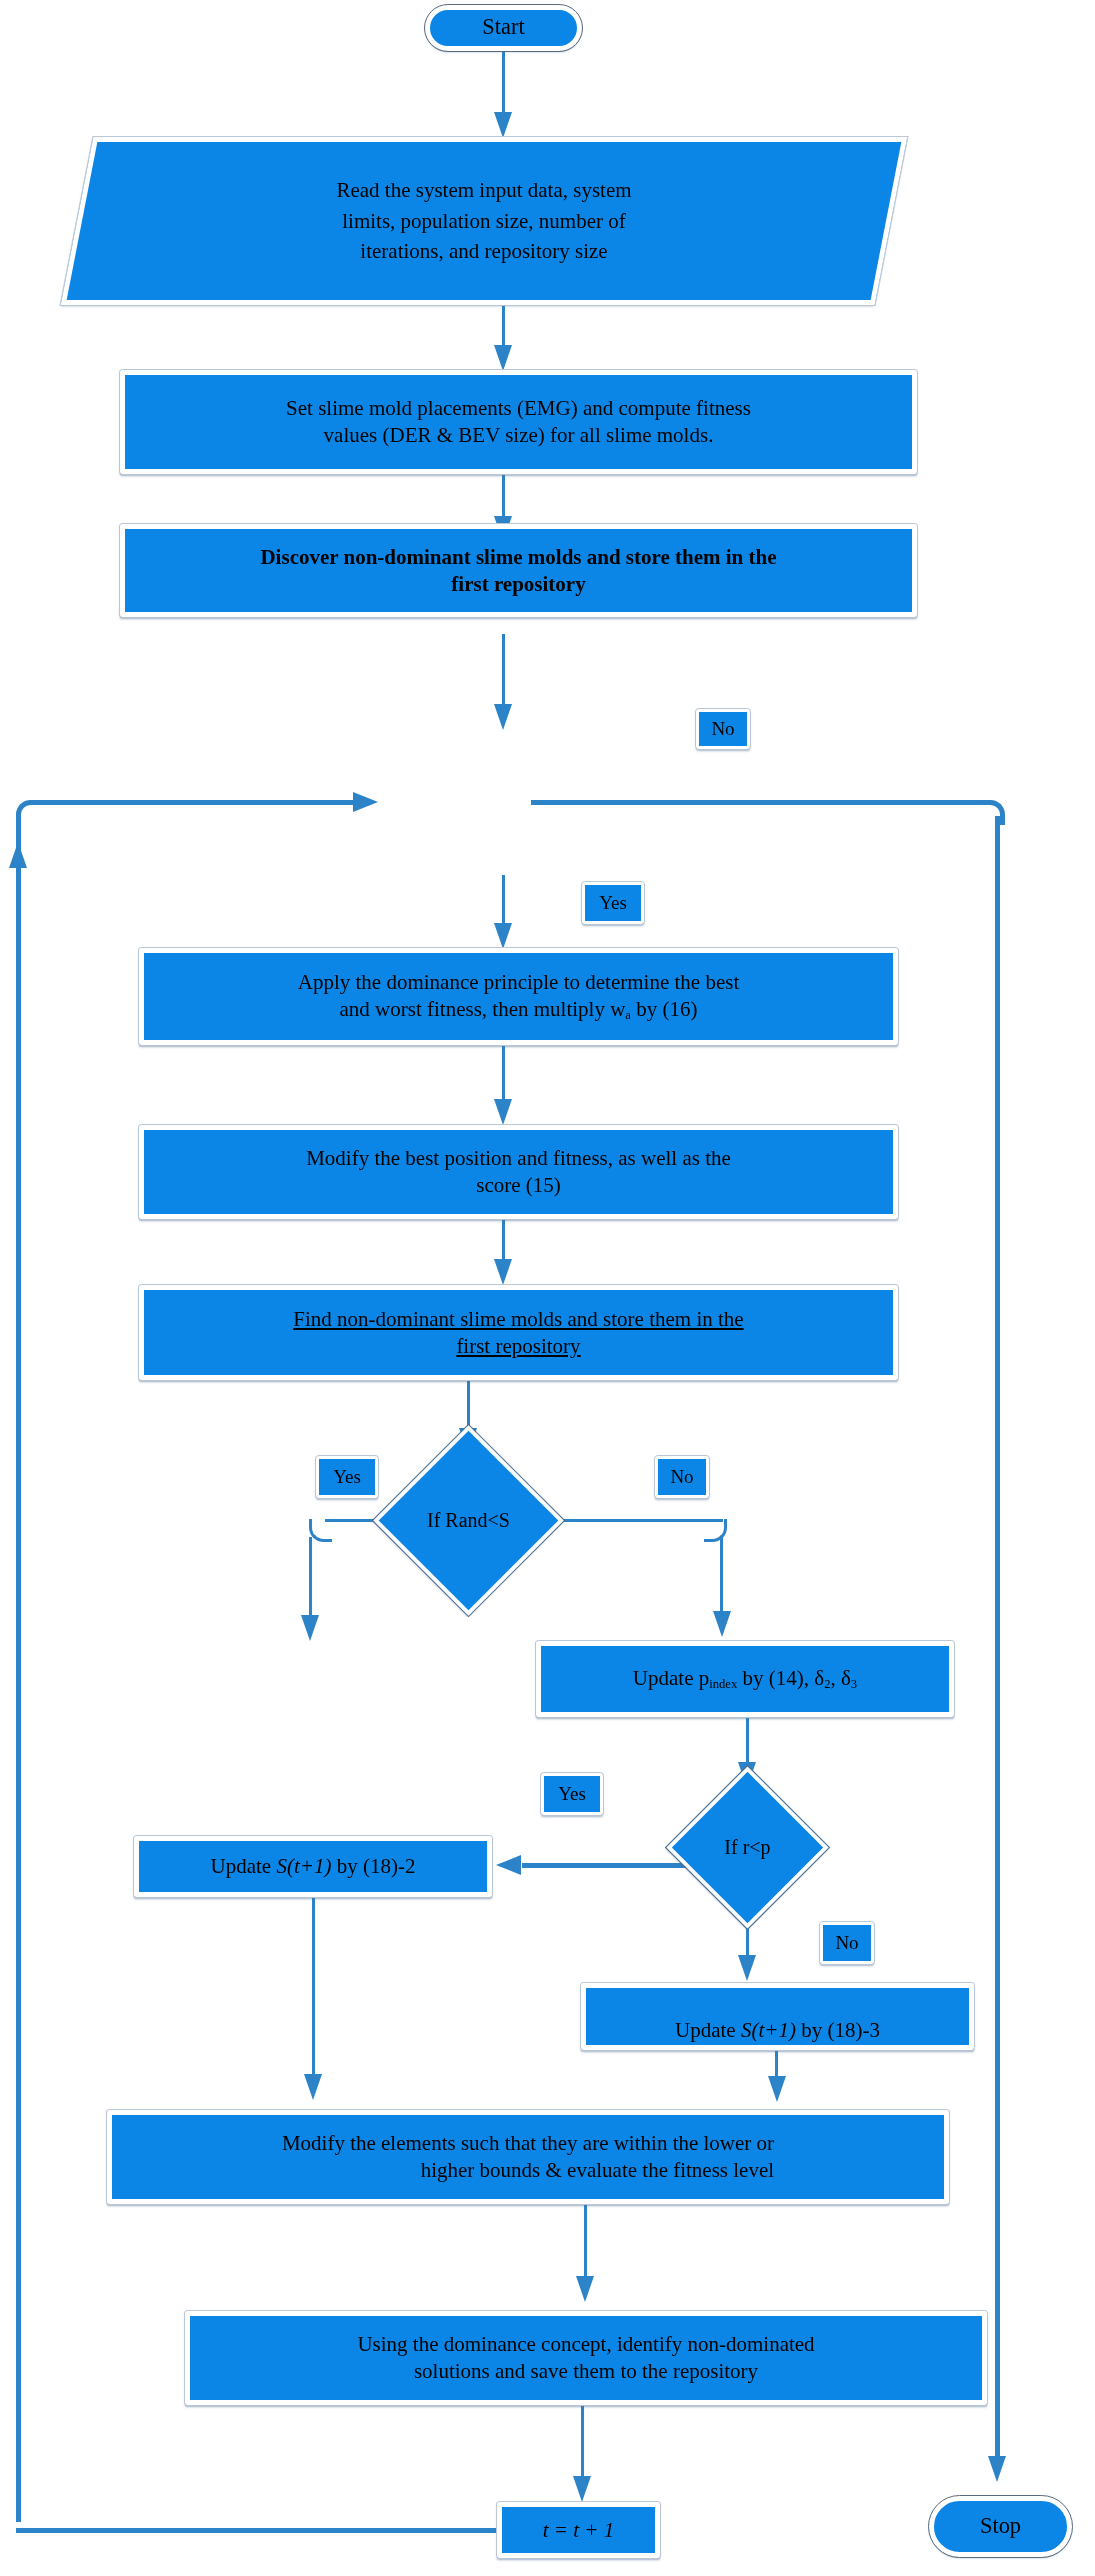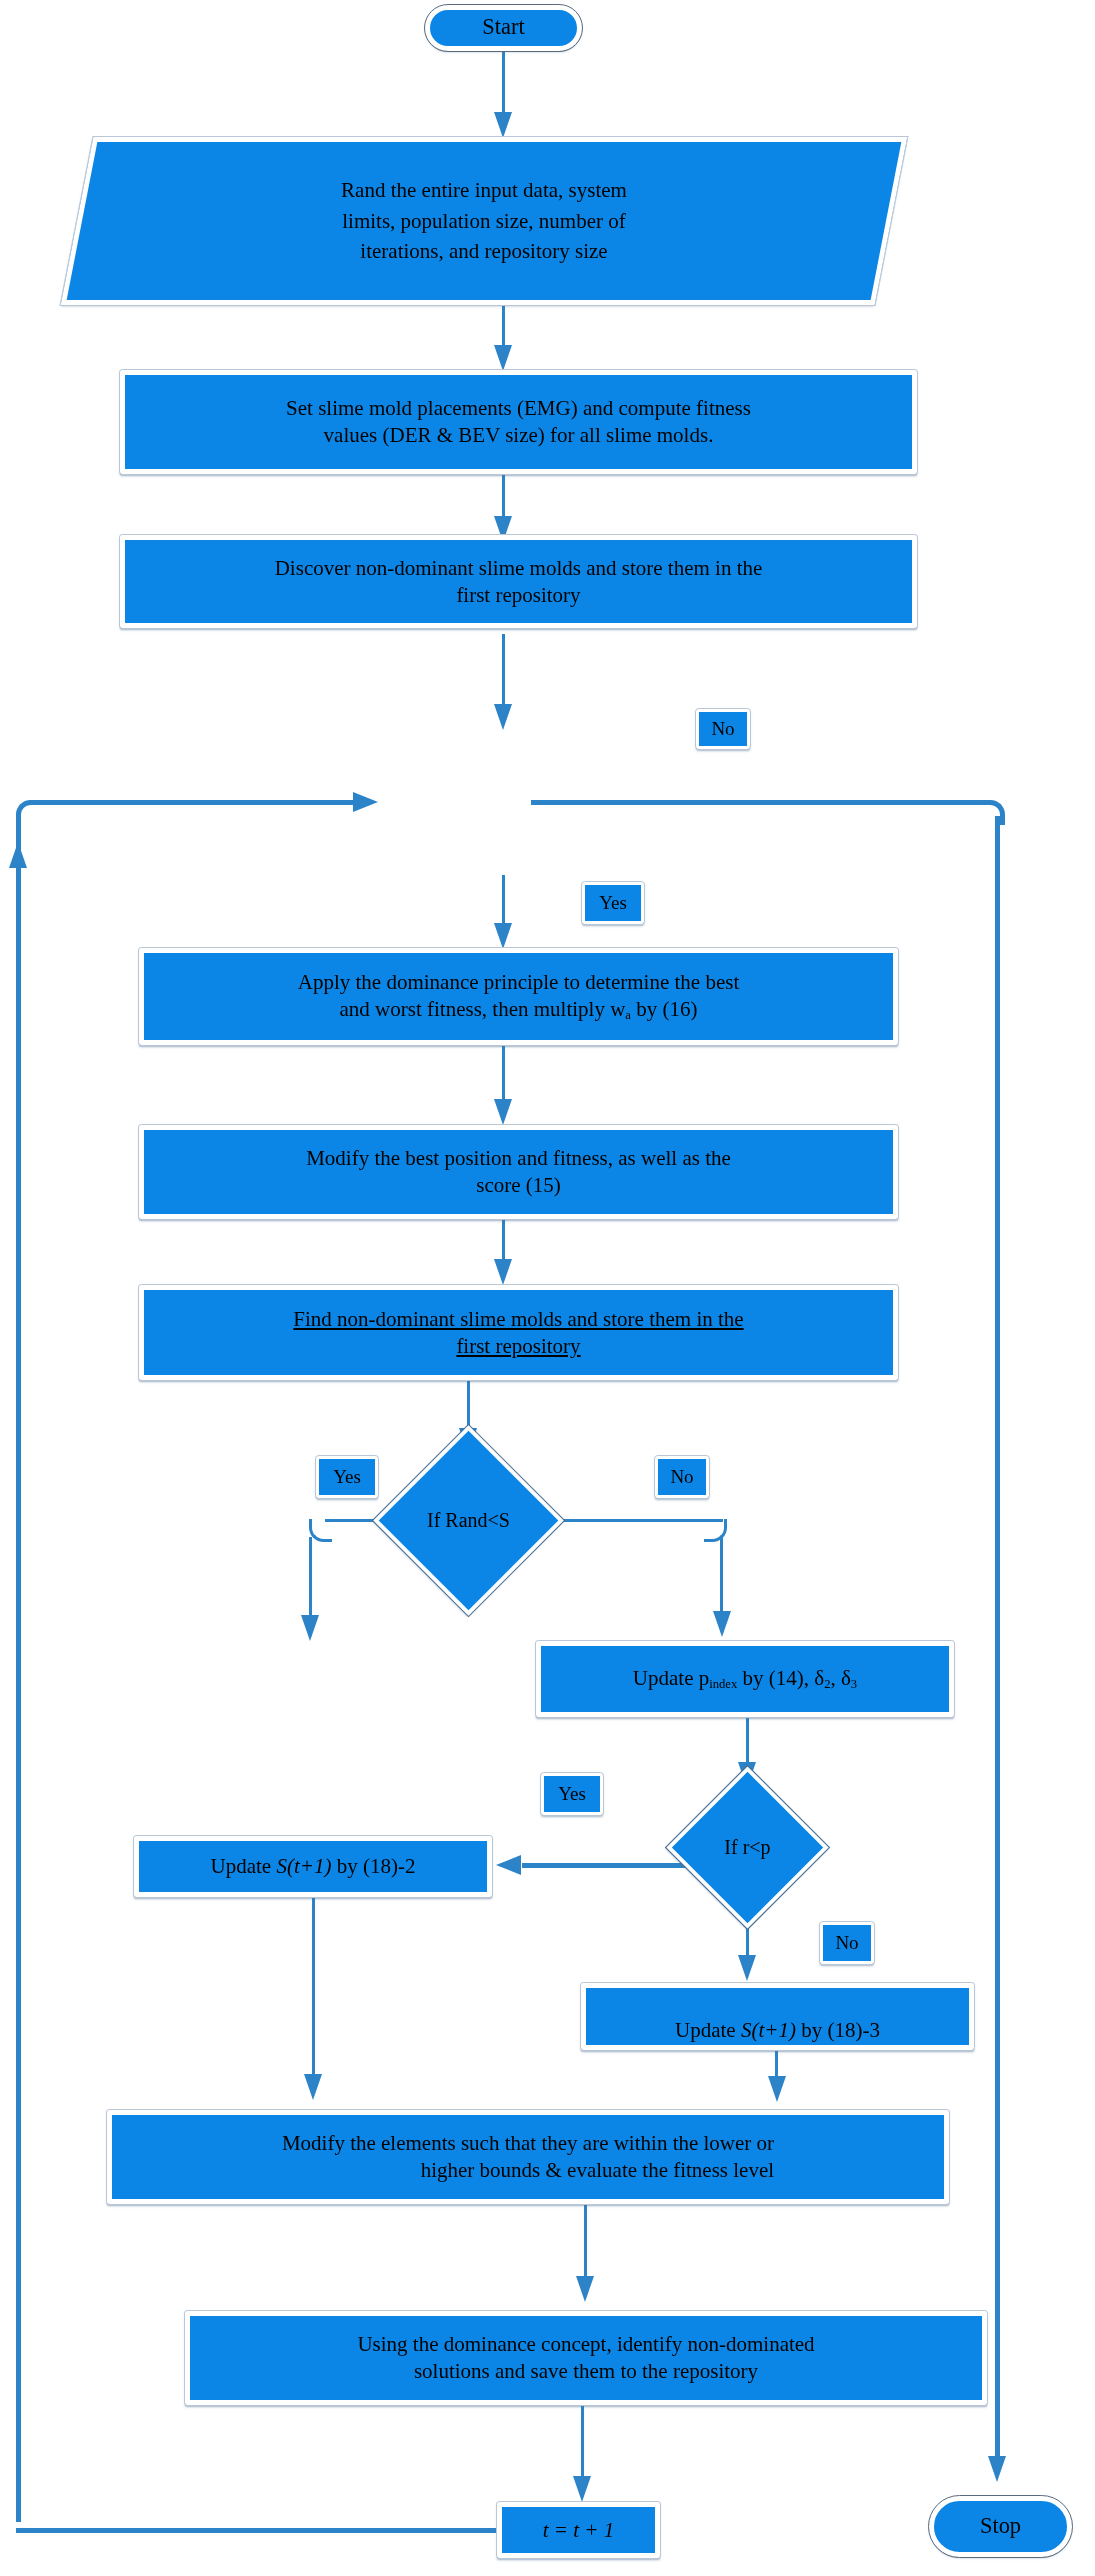--- a/index.html
+++ b/index.html
@@ -165,35 +165,35 @@
 <div id="canvas">
 
   <div class="node term" style="left:425px; top:4.5px; width:157px; height:46px;">
     <span>Start</span>
   </div>
 
   <div class="data-shape" style="left:77px; top:137px; width:814px; height:168px;">
     <div class="skew"></div>
     <div class="txt">
       <div>
-        <div>Rand the entire input data, system</div>
+        <div>Read the system input data, system</div>
         <div>limits, population size, number of</div>
         <div>iterations, and repository size</div>
       </div>
     </div>
   </div>
 
   <div class="node proc" style="left:120px; top:370px; width:797px; height:104px;">
     <div>
       <div>Set slime mold placements (EMG) and compute fitness</div>
       <div>values (DER &amp; BEV size) for all slime molds.</div>
     </div>
   </div>
 
-  <div class="node proc" style="left:120px; top:535px; width:797px; height:93px;">
+  <div class="node proc" style="left:120px; top:524px; width:797px; height:93px;font-weight:bold;">
     <div>
       <div>Discover non-dominant slime molds and store them in the</div>
       <div>first repository</div>
     </div>
   </div>
 
 
   <div class="node badge" style="left:696px; top:709px; width:54px; height:40px;">
     <span>No</span>
   </div>

